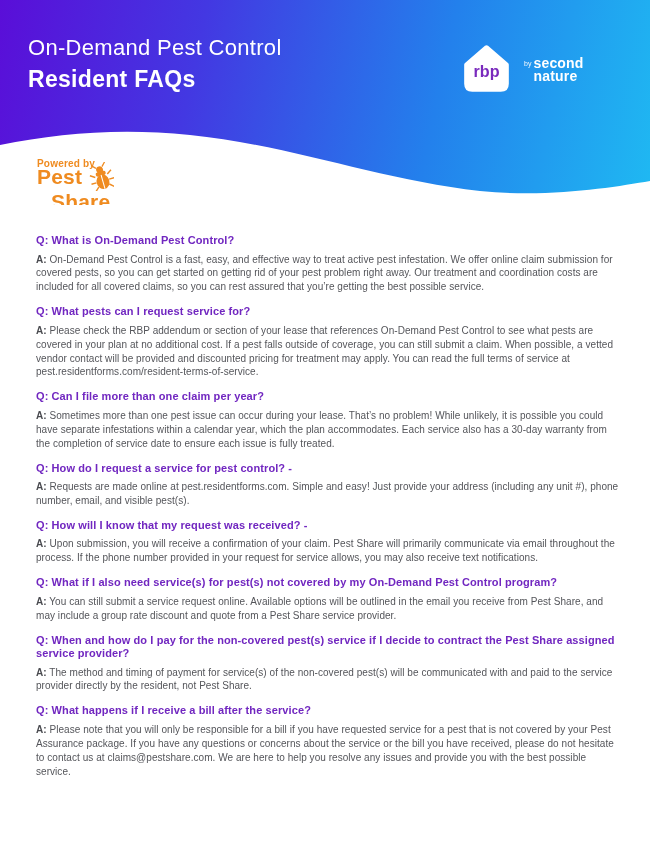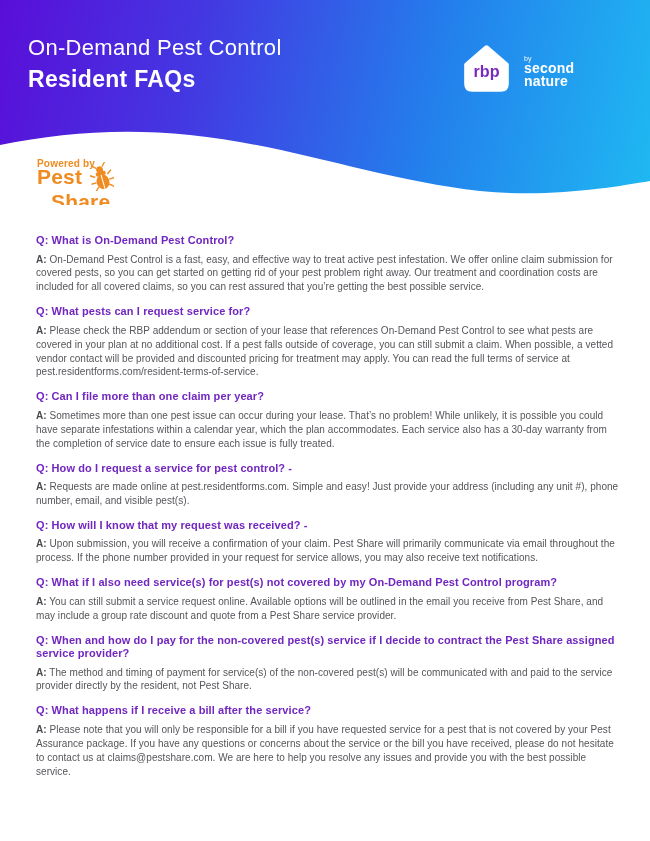--- a/index.html
+++ b/index.html
@@ -13,21 +13,21 @@
     position:relative;width:650px;height:205px;
     background:linear-gradient(102deg,#5A0ED8 0%,#4338E2 30%,#2380EC 66%,#1FB9F2 100%);
     overflow:hidden;
   }
   .wave{position:absolute;left:0;bottom:0;width:650px;height:80px;display:block;}
   .titles{position:absolute;left:28px;top:33px;color:#ffffff;}
   .title1{font-size:22px;font-weight:500;letter-spacing:.3px;line-height:30px;}
   .title2{font-size:23px;font-weight:700;letter-spacing:.3px;line-height:32px;}
   .brand{position:absolute;left:458px;top:41px;display:flex;align-items:center;}
   .rbp-badge{width:57px;height:57px;display:block;}
-  .by-brand{margin-left:9px;display:flex;align-items:flex-start;color:#fff;flex-direction:column;}
+  .by-brand{margin-left:9px;display:flex;align-items:flex-start;color:#fff;}
   .by-word{font-size:7px;font-weight:400;margin-top:3px;margin-right:2px;opacity:.95;}
   .sn{font-size:14px;font-weight:700;line-height:13px;letter-spacing:.2px;}
   
   .powered{position:absolute;left:37px;top:158px;color:#EF8B20;}
   .powered-label{font-size:10px;font-weight:600;letter-spacing:.2px;}
   .ps-row{display:flex;align-items:flex-start;line-height:16px;}
   .ps-word{font-size:21px;font-weight:800;letter-spacing:.2px;}
   .bug{margin-left:7px;margin-top:-7px;}
   .ps-row2{margin-left:14px;margin-top:-1px;display:flex;align-items:flex-end;}
   .tm{font-size:6px;font-weight:700;margin-top:2px;}

